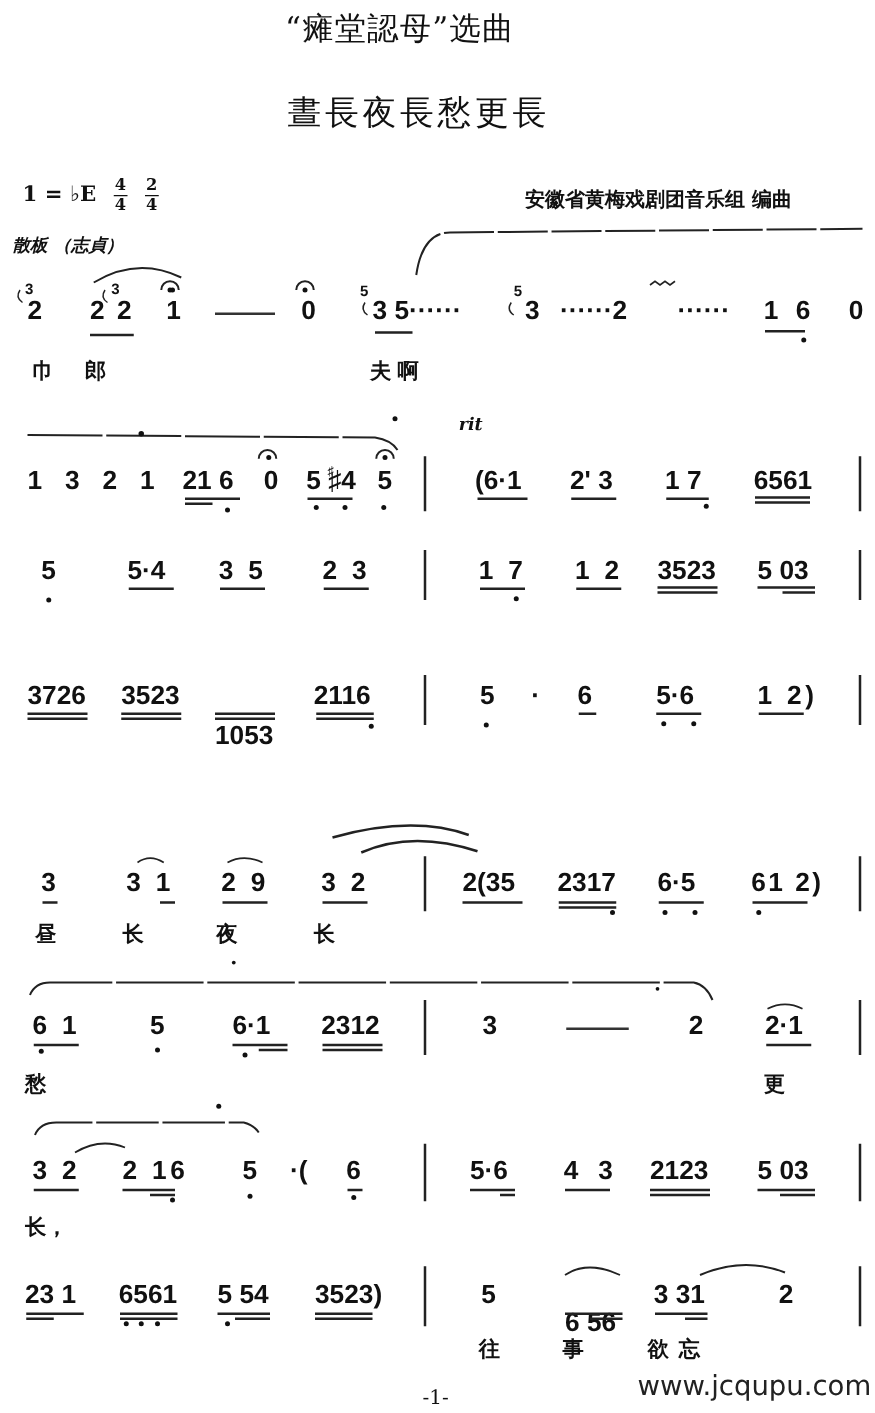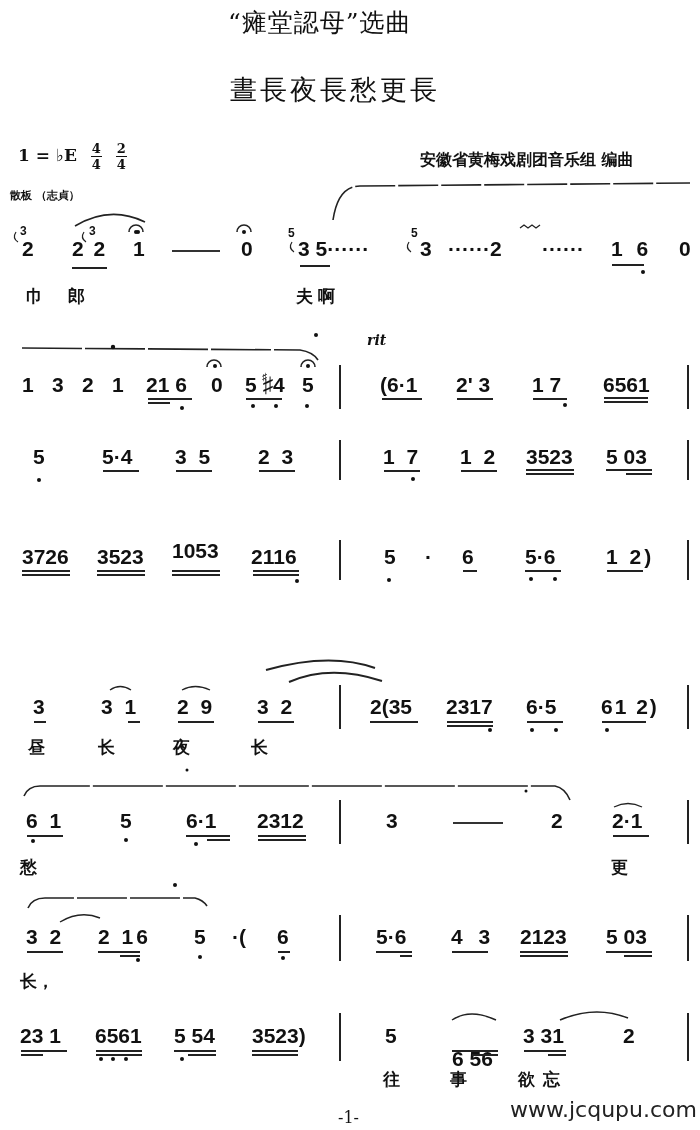--- a/index.html
+++ b/index.html
@@ -5,21 +5,21 @@
   html, body { margin:0; padding:0; background:#ffffff; }
   body { width:700px; height:1130px; position:relative; overflow:hidden;
          font-family:"DejaVu Sans", sans-serif; color:#111; }
   .abs { position:absolute; }
   .title { font-family:"DejaVu Serif", serif; font-size:25px; letter-spacing:1px; white-space:nowrap; }
   .song-title { font-family:"DejaVu Serif", serif; font-size:27px; letter-spacing:3px; white-space:nowrap; }
   .credit { font-family:"DejaVu Serif", serif; font-size:16px; white-space:nowrap; font-weight:bold; }
   .key { font-family:"DejaVu Serif", serif; font-weight:bold; font-size:17px; white-space:nowrap; }
   .frac { display:inline-flex; flex-direction:column; align-items:center; font-size:13px; line-height:13px; vertical-align:middle; margin-left:8px; }
   .frac span.bar { width:11px; height:1px; background:#111; margin:1px 0; }
-  .tempo { font-family:"DejaVu Serif", serif; font-size:11px; font-weight:bold; white-space:nowrap; }
+  .tempo { font-family:"DejaVu Serif", serif; font-size:14px; font-weight:bold; white-space:nowrap;font-style:italic; }
   .note { font-family:"Liberation Sans", sans-serif; font-weight:bold; font-size:21px; white-space:nowrap; line-height:22px; }
   .lyric { font-family:"DejaVu Serif", serif; font-size:17px; font-weight:bold; white-space:nowrap; }
   .u1 { position:absolute; height:2px; background:#222; }
   .dot { position:absolute; width:4px; height:4px; border-radius:50%; background:#111; }
   .barline { position:absolute; width:2px; background:#222; }
   .hline { position:absolute; height:2px; background:#333; }
   .grace { position:absolute; font-family:"Liberation Sans", sans-serif; font-weight:bold; font-size:12px; }
   .rit { font-family:"DejaVu Serif", serif; font-style:italic; font-weight:bold; font-size:14px; }
   .page-num { font-family:"DejaVu Serif", serif; font-size:16px; }
   .watermark { font-family:"DejaVu Sans", sans-serif; font-size:22px; color:#222; }
@@ -126,21 +126,21 @@
   <div class="u1" style="left:626px; top:473px; width:26px;"></div>
 </div>
 
 <div>
   <div class="abs note" style="left:22px; top:546px;">3726</div>
   <div class="u1" style="left:22px; top:570px; width:48px;"></div>
   <div class="u1" style="left:22px; top:574px; width:48px;"></div>
   <div class="abs note" style="left:97px; top:546px;">3523</div>
   <div class="u1" style="left:97px; top:570px; width:48px;"></div>
   <div class="u1" style="left:97px; top:574px; width:48px;"></div>
-  <div class="abs note" style="left:172px; top:540px;">1053</div>
+  <div class="abs note" style="left:172px; top:578px;">1053</div>
   <div class="u1" style="left:172px; top:570px; width:48px;"></div>
   <div class="u1" style="left:172px; top:574px; width:48px;"></div>
   <div class="abs note" style="left:251px; top:546px;">2116</div>
   <div class="u1" style="left:253px; top:570px; width:46px;"></div>
   <div class="u1" style="left:253px; top:574px; width:46px;"></div>
   <div class="dot" style="left:295px; top:579px;"></div>
   <div class="abs note" style="left:384px; top:546px;">5</div>
   <div class="dot" style="left:387px; top:578px;"></div>
   <div class="abs note" style="left:425px; top:546px;">·</div>
   <div class="abs note" style="left:462px; top:546px;">6</div>

